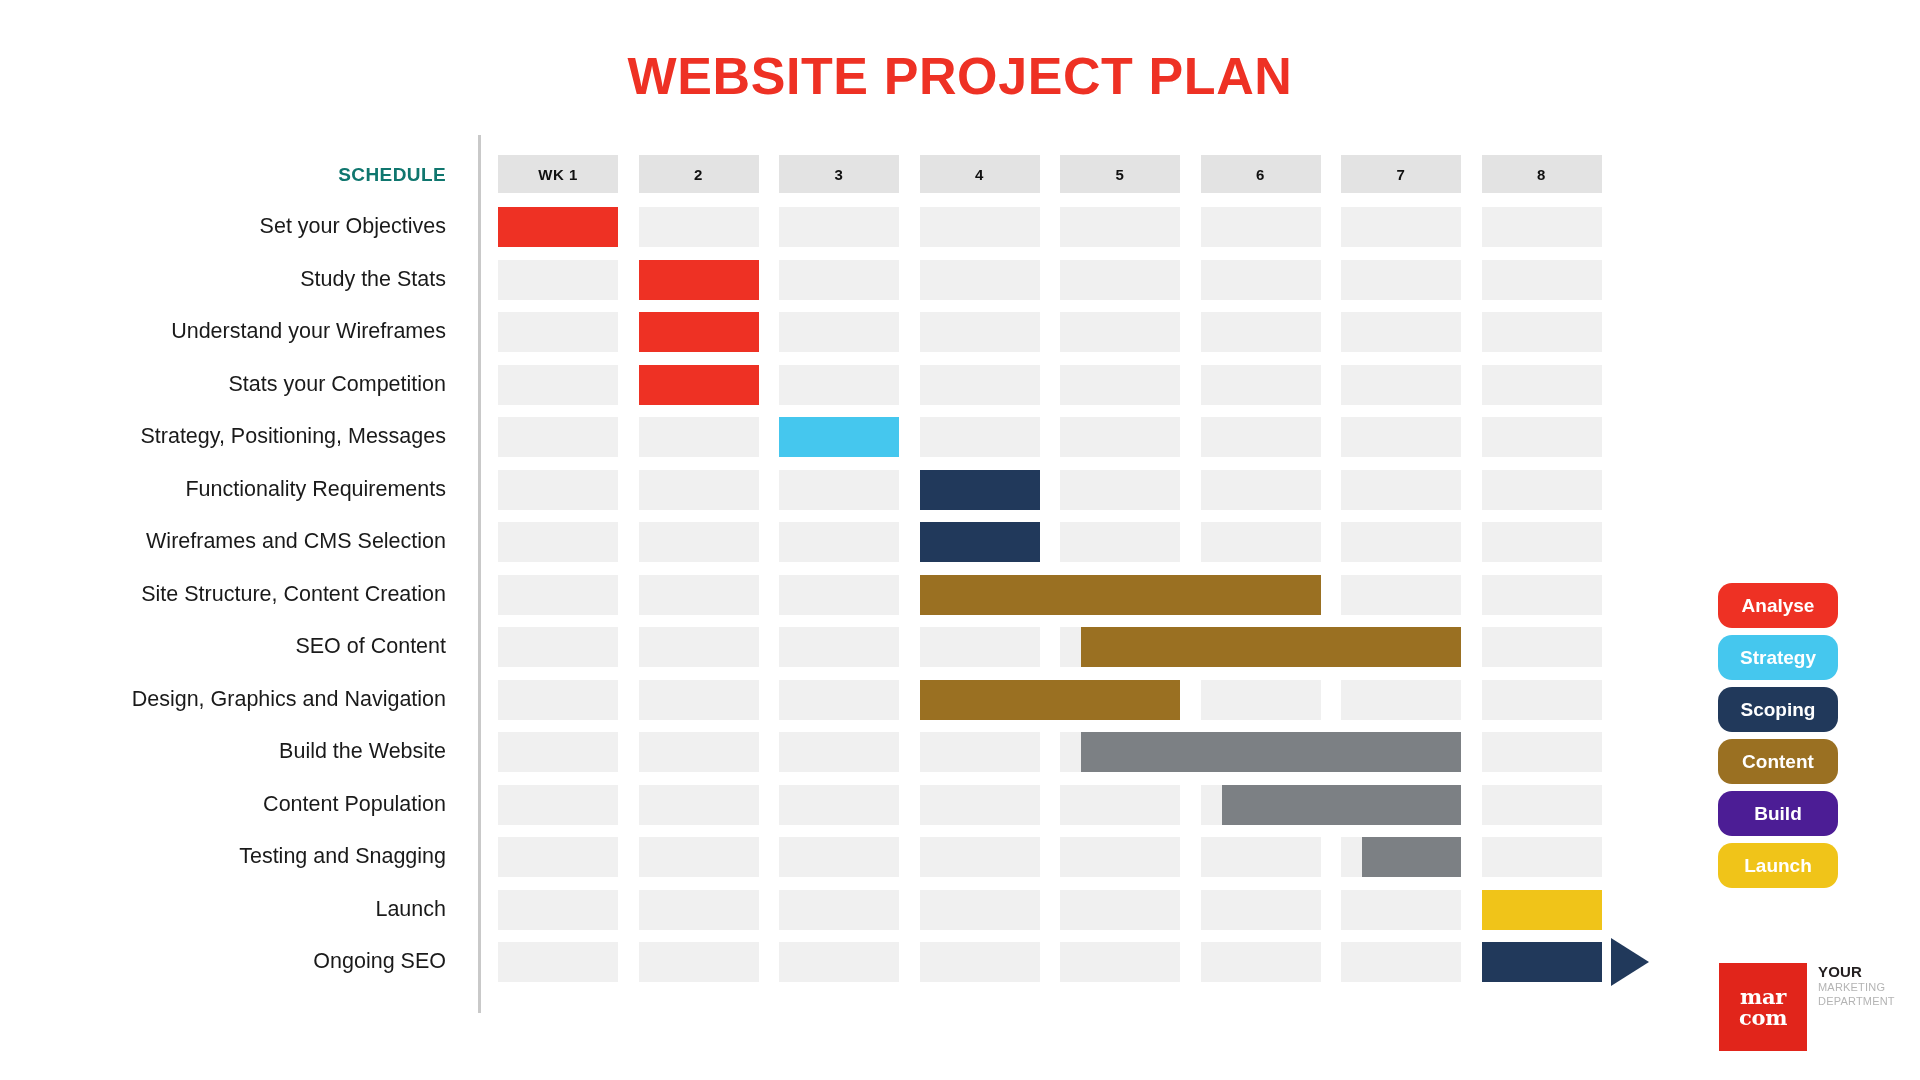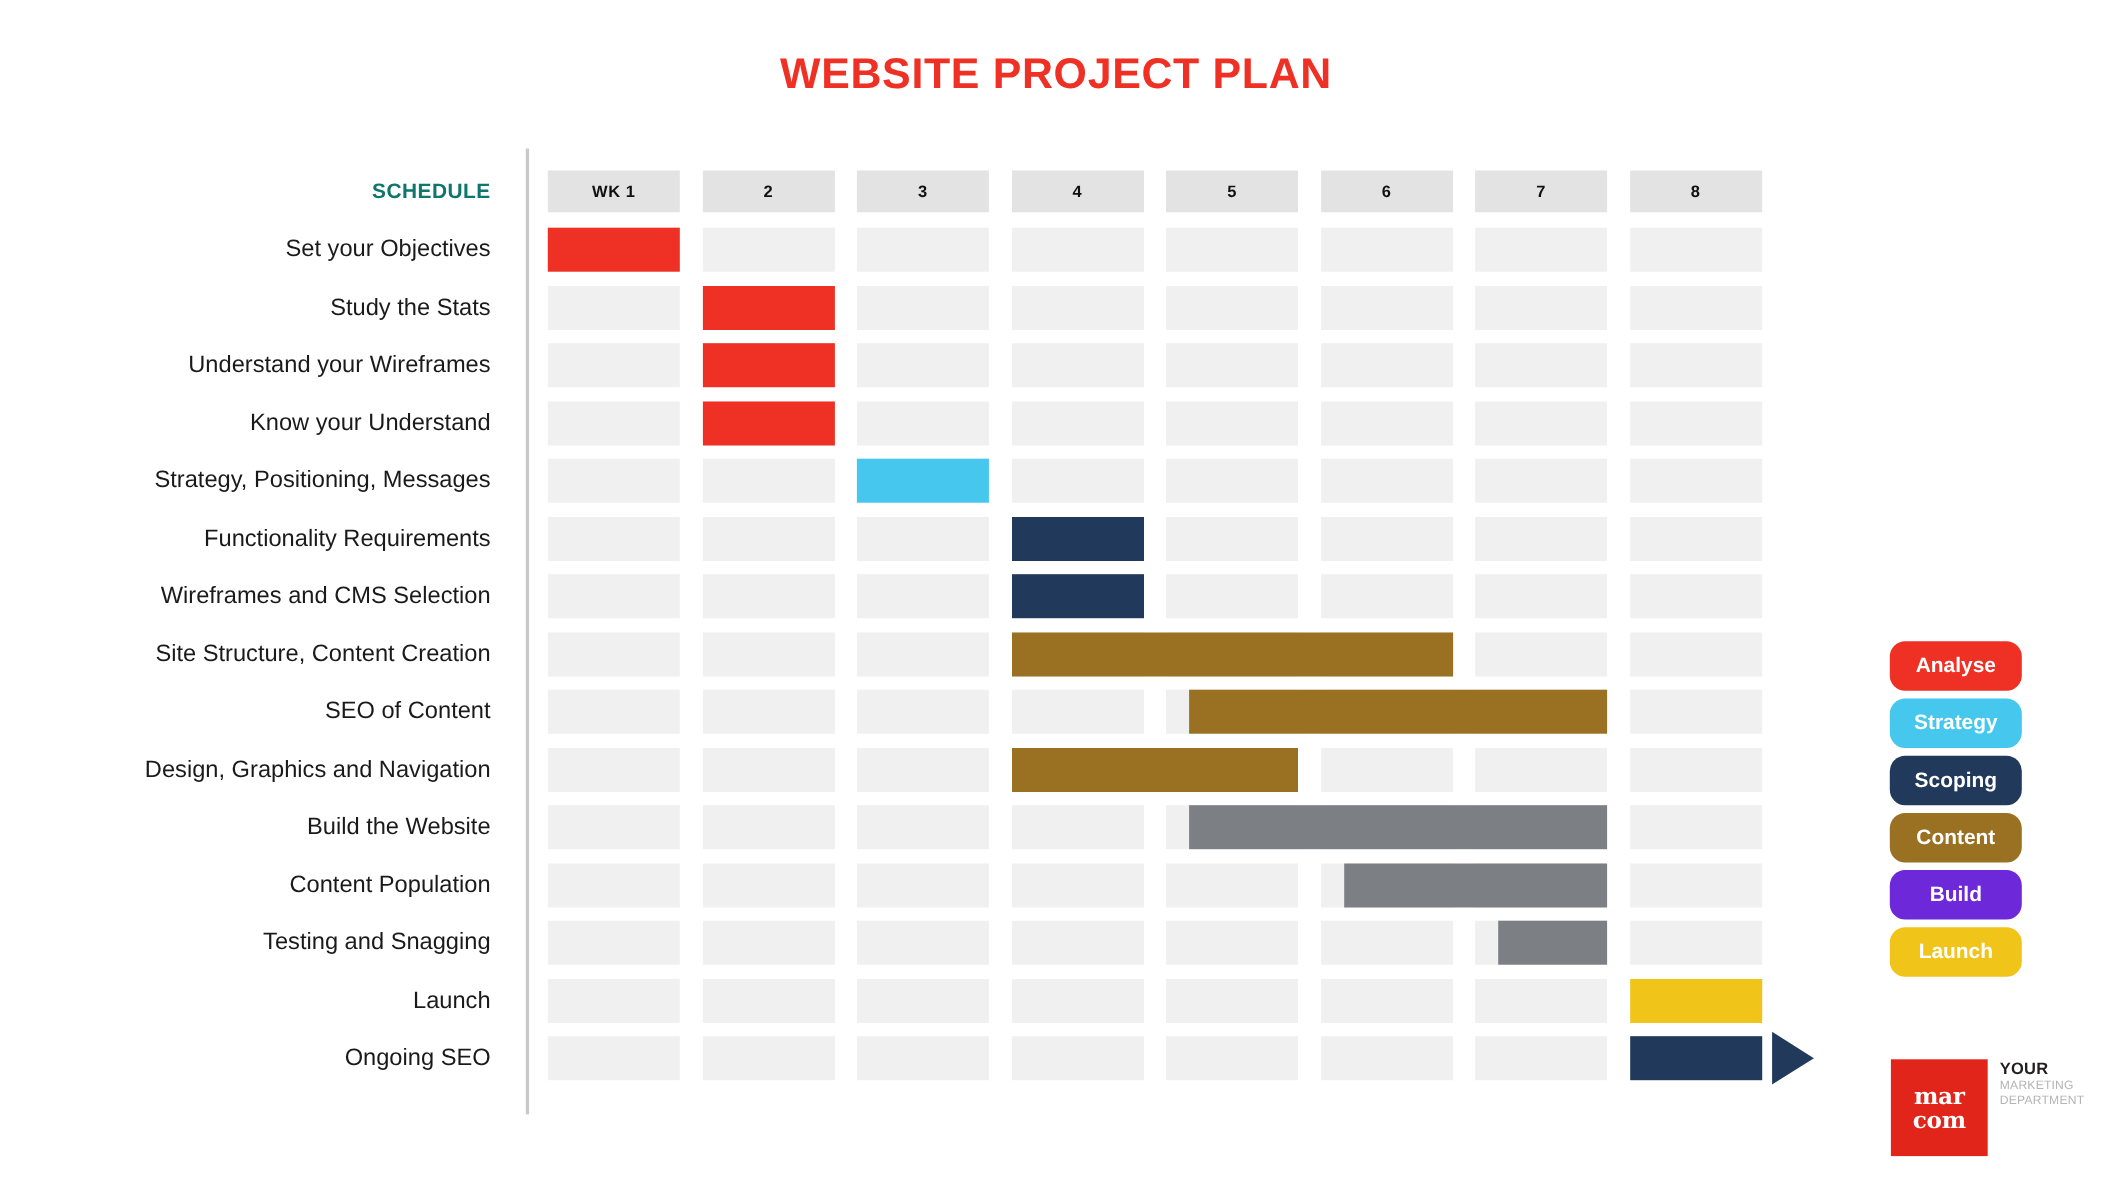--- a/index.html
+++ b/index.html
@@ -9,21 +9,21 @@
     font-family:"Liberation Sans", sans-serif;
     overflow:hidden;
     position:relative;
   }
 
   
   #page-title{
     position:absolute;
     top:46px; left:0; width:1920px;
     text-align:center;
-    font-size:39px;
+    font-size:52px;
     font-weight:bold;
     letter-spacing:0.6px;
     color:#ee3124;
   }
 
   
   #gantt{
     position:absolute;
     left:0; top:155px;
     width:1640px; height:870px;
@@ -145,21 +145,21 @@
 <body>
 
 <div id="page-title">WEBSITE PROJECT PLAN</div>
 
 <div id="gantt">
   <div class="label-col">
     <div class="schedule-label" id="schedule-label" style="top: 10px;">SCHEDULE</div>
   <div class="row-label" style="top: 61px;">Set your Objectives</div>
       <div class="row-label" style="top: 113.5px;">Study the Stats</div>
       <div class="row-label" style="top: 166px;">Understand your Wireframes</div>
-      <div class="row-label" style="top: 218.5px;">Know your Understand</div>
+      <div class="row-label" style="top: 218.5px;">Stats your Competition</div>
       <div class="row-label" style="top: 271px;">Strategy, Positioning, Messages</div>
       <div class="row-label" style="top: 323.5px;">Functionality Requirements</div>
       <div class="row-label" style="top: 376px;">Wireframes and CMS Selection</div>
       <div class="row-label" style="top: 428.5px;">Site Structure, Content Creation</div>
       <div class="row-label" style="top: 481px;">SEO of Content</div>
       <div class="row-label" style="top: 533.5px;">Design, Graphics and Navigation</div>
       <div class="row-label" style="top: 586px;">Build the Website</div>
       <div class="row-label" style="top: 638.5px;">Content Population</div>
       <div class="row-label" style="top: 691px;">Testing and Snagging</div>
       <div class="row-label" style="top: 743.5px;">Launch</div>
@@ -312,21 +312,21 @@
       <div class="bar" style="left: 983.5px; top: 787px; width: 120px; height: 40px; background: rgb(33, 57, 91);"></div>
       <div class="arrow" style="left: 1112.5px; top: 783px; border-left: 38px solid rgb(33, 57, 91);"></div>
     </div>
 </div>
 
 <div id="legend">
     <div class="legend-item" style="background: rgb(238, 49, 36);">Analyse</div>
     <div class="legend-item" style="background: rgb(69, 199, 238);">Strategy</div>
     <div class="legend-item" style="background: rgb(33, 57, 91);">Scoping</div>
     <div class="legend-item" style="background: rgb(154, 112, 34);">Content</div>
-    <div class="legend-item" style="background: #6d28d9; text-align: center;">Build</div>
+    <div class="legend-item" style="background: #4c1d95; text-align: center;">Build</div>
     <div class="legend-item" style="background: rgb(240, 196, 25);">Launch</div>
   </div>
 
 <div id="logo">
   <div id="logo-mark">
     <span>mar</span>
     <span>com</span>
   </div>
   <div id="logo-text">
     <div class="logo-line1">YOUR</div>

